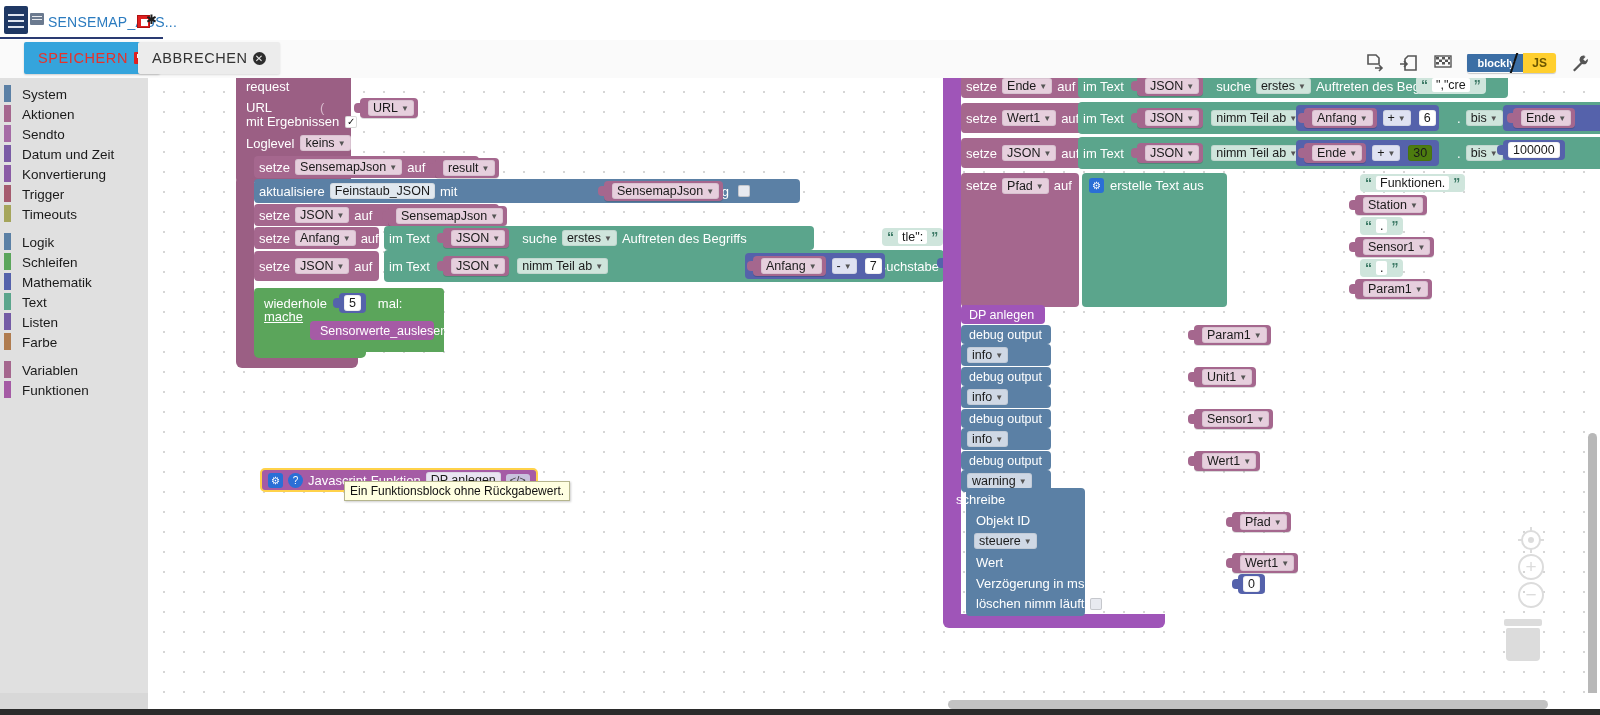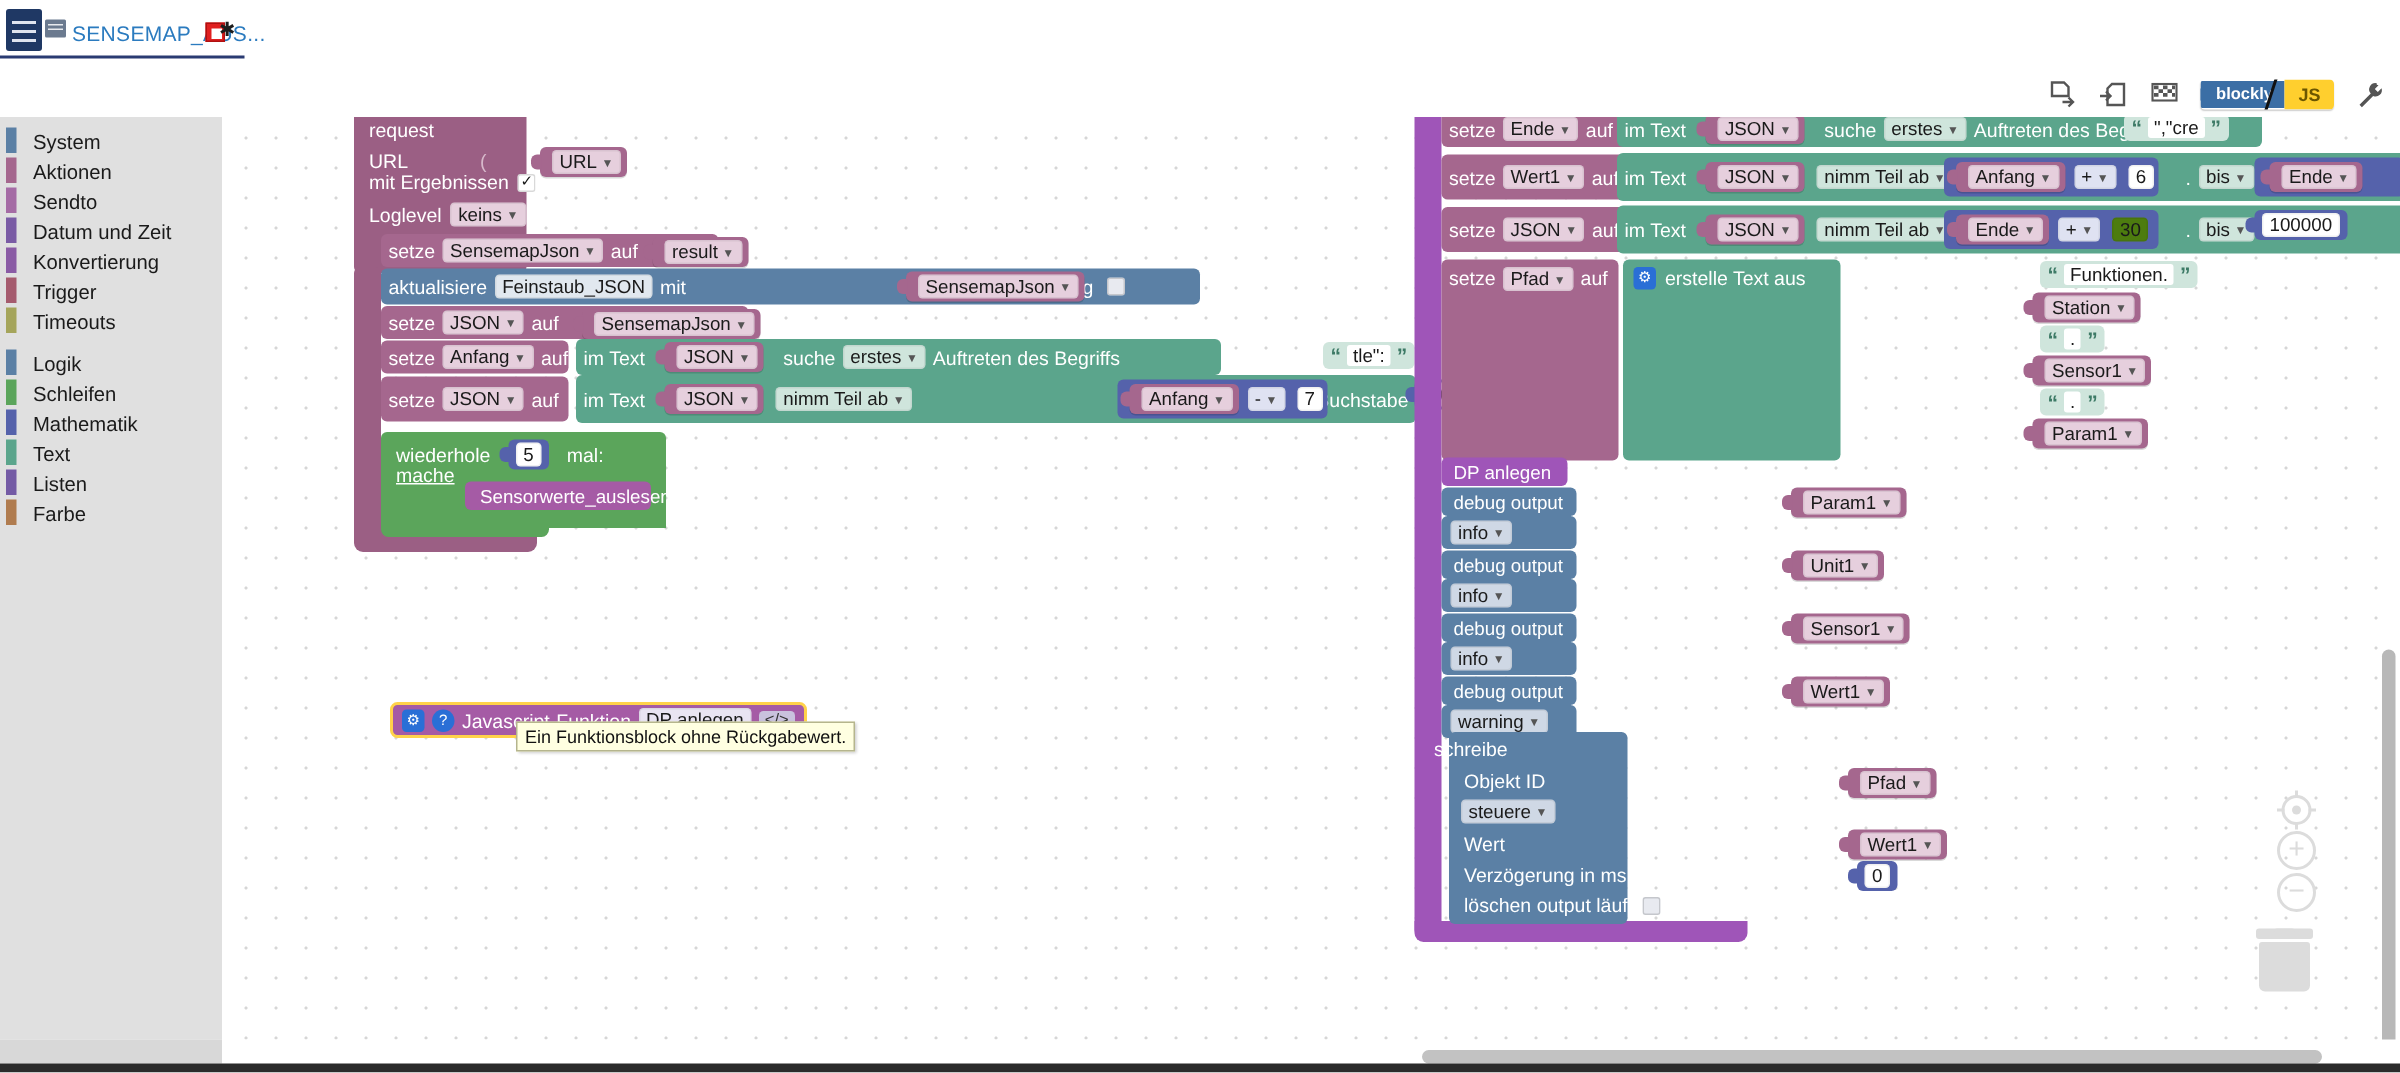--- a/index.html
+++ b/index.html
@@ -154,20 +154,30 @@
         <i></i>
         <i></i>
       </div>
     <div class="file-chip"></div>
     <div class="script-title">SENSEMAP_AUS...</div>
     <div class="stop-badge"></div>
     <div class="star">✱</div>
     <div class="title-underline"></div>
   </div>
 
+  <div class="btnrow">
+    <div class="btn btn-save">
+      <span>SPEICHERN</span>
+      <span class="ic"></span>
+    </div>
+    <div class="btn btn-cancel">
+      <span>ABBRECHEN</span>
+      <span class="ic">✕</span>
+    </div>
+  </div>
 
   <div class="tools">
     <span>
       <svg width="20" height="20" viewBox="0 0 20 20">
           <path d="M3 2h8l3 3v6H3z" fill="none" stroke="#555" stroke-width="1.6"></path>
           <path d="M10 15h7M14 12l3 3-3 3" fill="none" stroke="#555" stroke-width="1.6"></path>
         </svg>
     </span>
     <span>
       <svg width="20" height="20" viewBox="0 0 20 20">
@@ -255,20 +265,30 @@
       <div class="tb-item">
           <span class="swatch" style="background:#745ba5"></span>
           <span>Listen</span>
         </div>
       <div class="tb-item">
           <span class="swatch" style="background:#b07c4f"></span>
           <span>Farbe</span>
         </div>
     </div>
     <div class="tb-gap"></div>
+    <div>
+      <div class="tb-item">
+          <span class="swatch" style="background:#a5678e"></span>
+          <span>Variablen</span>
+        </div>
+      <div class="tb-item">
+          <span class="swatch" style="background:#a55ba5"></span>
+          <span>Funktionen</span>
+        </div>
+    </div>
   </div>
 
   <div class="canvas">
 
     <div class="blk c-pink2" style="left:88px; top:-6px; width:115px; height:110px; border-radius:0 0 4px 4px;"></div>
     <div class="blk c-pink2" style="left:88px; top:100px; width:18px; height:185px;"></div>
     <div class="blk c-pink2" style="left:88px; top:272px; width:122px; height:18px; border-radius:0 0 6px 6px;"></div>
 
     <div class="row" style="left:98px; top:1px; color:#fff;">
       <span>request</span>
@@ -730,21 +750,21 @@
     </div>
     <div class="row" style="left:828px; top:498px; color:#fff;">
       <span>Verzögerung in ms</span>
     </div>
     <div class="numblk" style="position:absolute; left:1090px; top:496px;">
       <span class="fld" style="background:#fff;">
           <span>0</span>
         </span>
     </div>
     <div class="row" style="left:828px; top:518px; color:#fff;">
-      <span>löschen output läuft</span>
+      <span>löschen nimm läuft</span>
       <span class="checkbox" style="margin-left:6px;"></span>
     </div>
 
     <div style="position:absolute; right:55px; top:448px; width:28px; height:28px;">
       <svg width="28" height="28" viewBox="0 0 28 28">
           <circle cx="14" cy="14" r="9" fill="none" stroke="#dcdcdc" stroke-width="2"></circle>
           <circle cx="14" cy="14" r="3" fill="#dcdcdc"></circle>
           <path d="M14 1v5M14 22v5M1 14h5M22 14h5" stroke="#dcdcdc" stroke-width="2"></path>
         </svg>
     </div>

